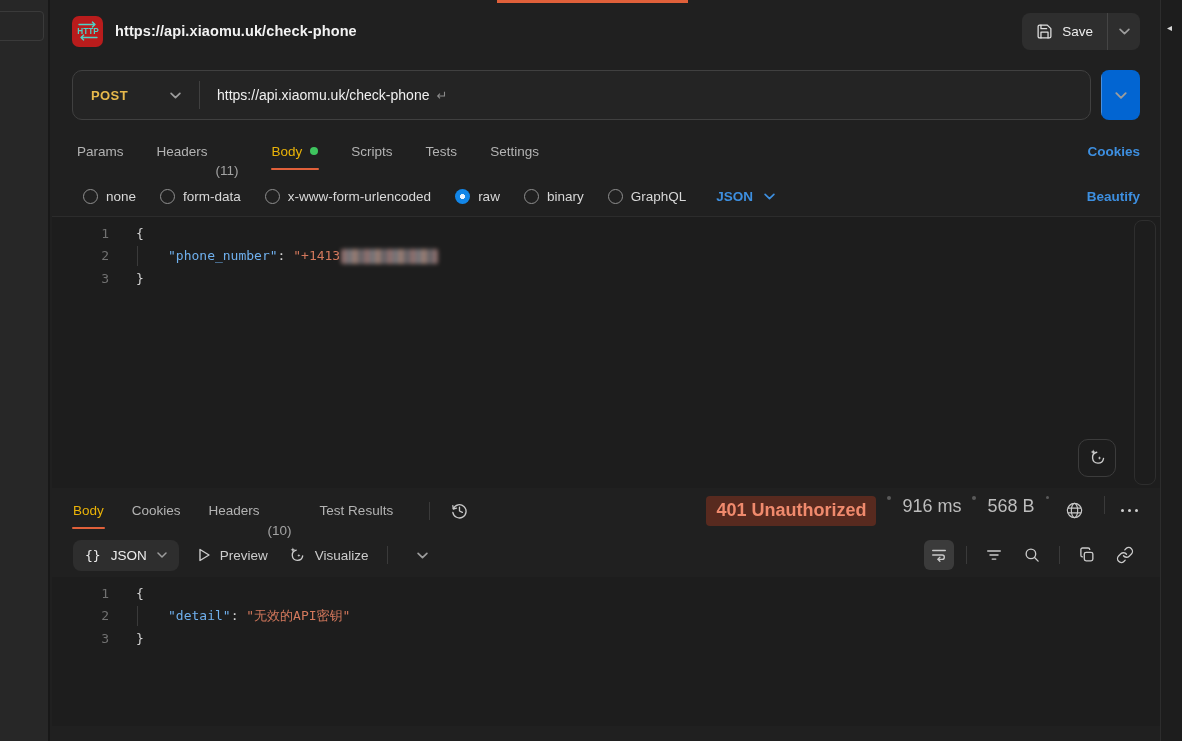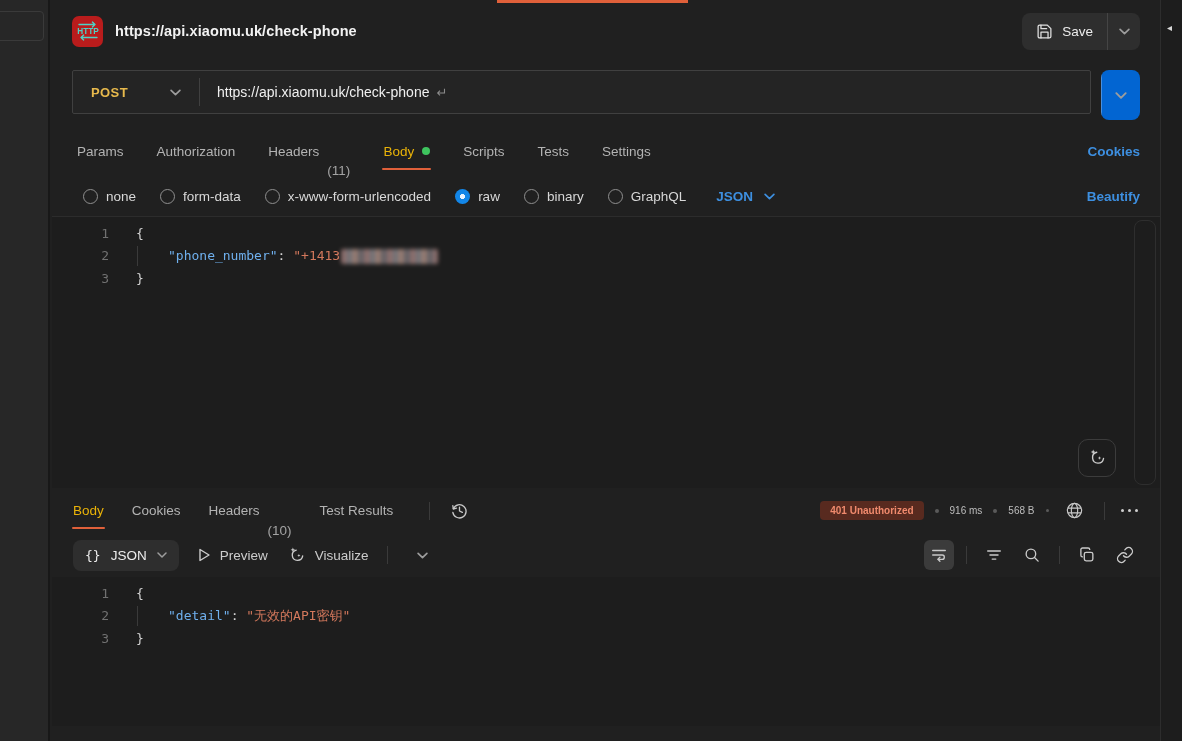--- a/index.html
+++ b/index.html
@@ -27,21 +27,21 @@
   
   .req-header { height:62px; display:flex; align-items:center; padding:0 20px; }
   .http-badge { width:31px; height:31px; border-radius:7px; background:#b91c1c; display:grid; place-items:center; margin-right:12px; flex:none; }
   .req-title { font-size:14.5px; font-weight:700; color:#f2f2f2; letter-spacing:.1px; }
   .save-group { margin-left:auto; display:flex; height:37px; background:#2e2e2e; border-radius:8px; overflow:hidden; }
   .save-btn { display:flex; align-items:center; gap:9px; padding:0 14px; font-size:13.5px; color:#ececec; }
   .save-caret { width:33px; display:grid; place-items:center; border-left:1px solid #454545; color:#cfcfcf; }
 
   
   .req-bar { display:flex; gap:10px; padding:8px 20px 6px; }
-  .url-container { flex:1; display:flex; align-items:center; height:44px; border:1px solid #404040; border-radius:2px; background:#242424; }
+  .url-container { flex:1; display:flex; align-items:center; height:50px; border:1px solid #404040; border-radius:10px; background:#242424; }
   .method-select { display:flex; align-items:center; padding:0 18px; gap:42px; }
   .method-label { color:#e7b94c; font-weight:700; font-size:13px; letter-spacing:.4px; }
   .chev { color:#9d9d9d; flex:none; }
   .vdiv { width:1px; height:28px; background:#404040; flex:none; }
   .url-input { padding:0 17px; font-size:14px; color:#f0f0f0; white-space:nowrap; }
   .ret-hint { color:#8a8a8a; margin-left:7px; font-size:13px; }
   .send-group { display:flex; height:50px; border-radius:8px; overflow:hidden; flex:none; }
   .send-btn { background:#0265d2; color:#fff; font-weight:700; font-size:14.5px; padding:0 25px; }
   .send-caret { background:#0265d2; width:39px; display:grid; place-items:center; border-left:1px solid rgba(255,255,255,.28); color:#fff; }
 
@@ -79,21 +79,21 @@
     background:repeating-linear-gradient(90deg,#b08a88 0 6px,#8e8f96 6px 11px,#bd9a8e 11px 17px,#7d787e 17px 23px);
     filter:blur(2px); opacity:.75; }
   .postbot-btn { position:absolute; right:44px; bottom:11px; width:38px; height:38px; border:1px solid #3c3c3c; border-radius:10px; display:grid; place-items:center; color:#cccccc; }
   .scroll-track { position:absolute; right:4px; top:3px; bottom:3px; width:22px; border:1px solid #2e2e2e; border-radius:8px; }
 
   
   .resp-header { display:flex; align-items:center; height:45px; padding:0 20px 0 21px; gap:28px; color:#b3b3b3; }
   .resp-header .tab.active::after { bottom:4px; }
   .resp-history { display:flex; align-items:center; margin-left:-6px; color:#c9c9c9; }
   .vdiv-s { width:1px; height:18px; background:#3a3a3a; margin:0 14px; flex:none; }
-  .resp-meta { margin-left:auto; display:flex; align-items:center; gap:11px; color:#bdbdbd; font-size:10px; }
+  .resp-meta { margin-left:auto; display:flex; gap:11px; color:#bdbdbd; font-size:18px; }
   .status-badge { background:#582a1f; color:#f08a6d; font-weight:600; padding:4px 10px; border-radius:4px; white-space:nowrap; }
   .sep-dot { width:4px; height:4px; border-radius:50%; background:#5a5a5a; flex:none; }
   .sep-dot.sm { width:3px; height:3px; }
   .more-dots { display:flex; gap:3.5px; align-items:center; padding:4px 2px; }
   .more-dots i { width:3.5px; height:3.5px; border-radius:50%; background:#cfcfcf; }
 
   
   .resp-toolbar { display:flex; align-items:center; height:44px; padding:0 20px 0 21px; gap:19px; color:#cccccc; }
   .json-pill { display:flex; align-items:center; gap:10px; height:31px; background:#2e2e2e; border-radius:8px; padding:0 12px; color:#ededed; }
   .json-pill .braces { font-family:"DejaVu Sans Mono", monospace; font-size:13px; }
@@ -174,23 +174,20 @@
           </span>
         </button>
       </div>
     </div>
 
     <nav class="req-tabs">
       <button class="tab">
           <span>Params</span>
         </button>
       <button class="tab">
-          <span>Authorization</span>
-        </button>
-      <button class="tab">
         <span>Headers</span>
         <span class="tab-count">(11)</span>
       </button>
       <button class="tab active">
         <span>Body</span>
         <span class="tab-dot"></span>
       </button>
       <button class="tab">
           <span>Scripts</span>
         </button>

